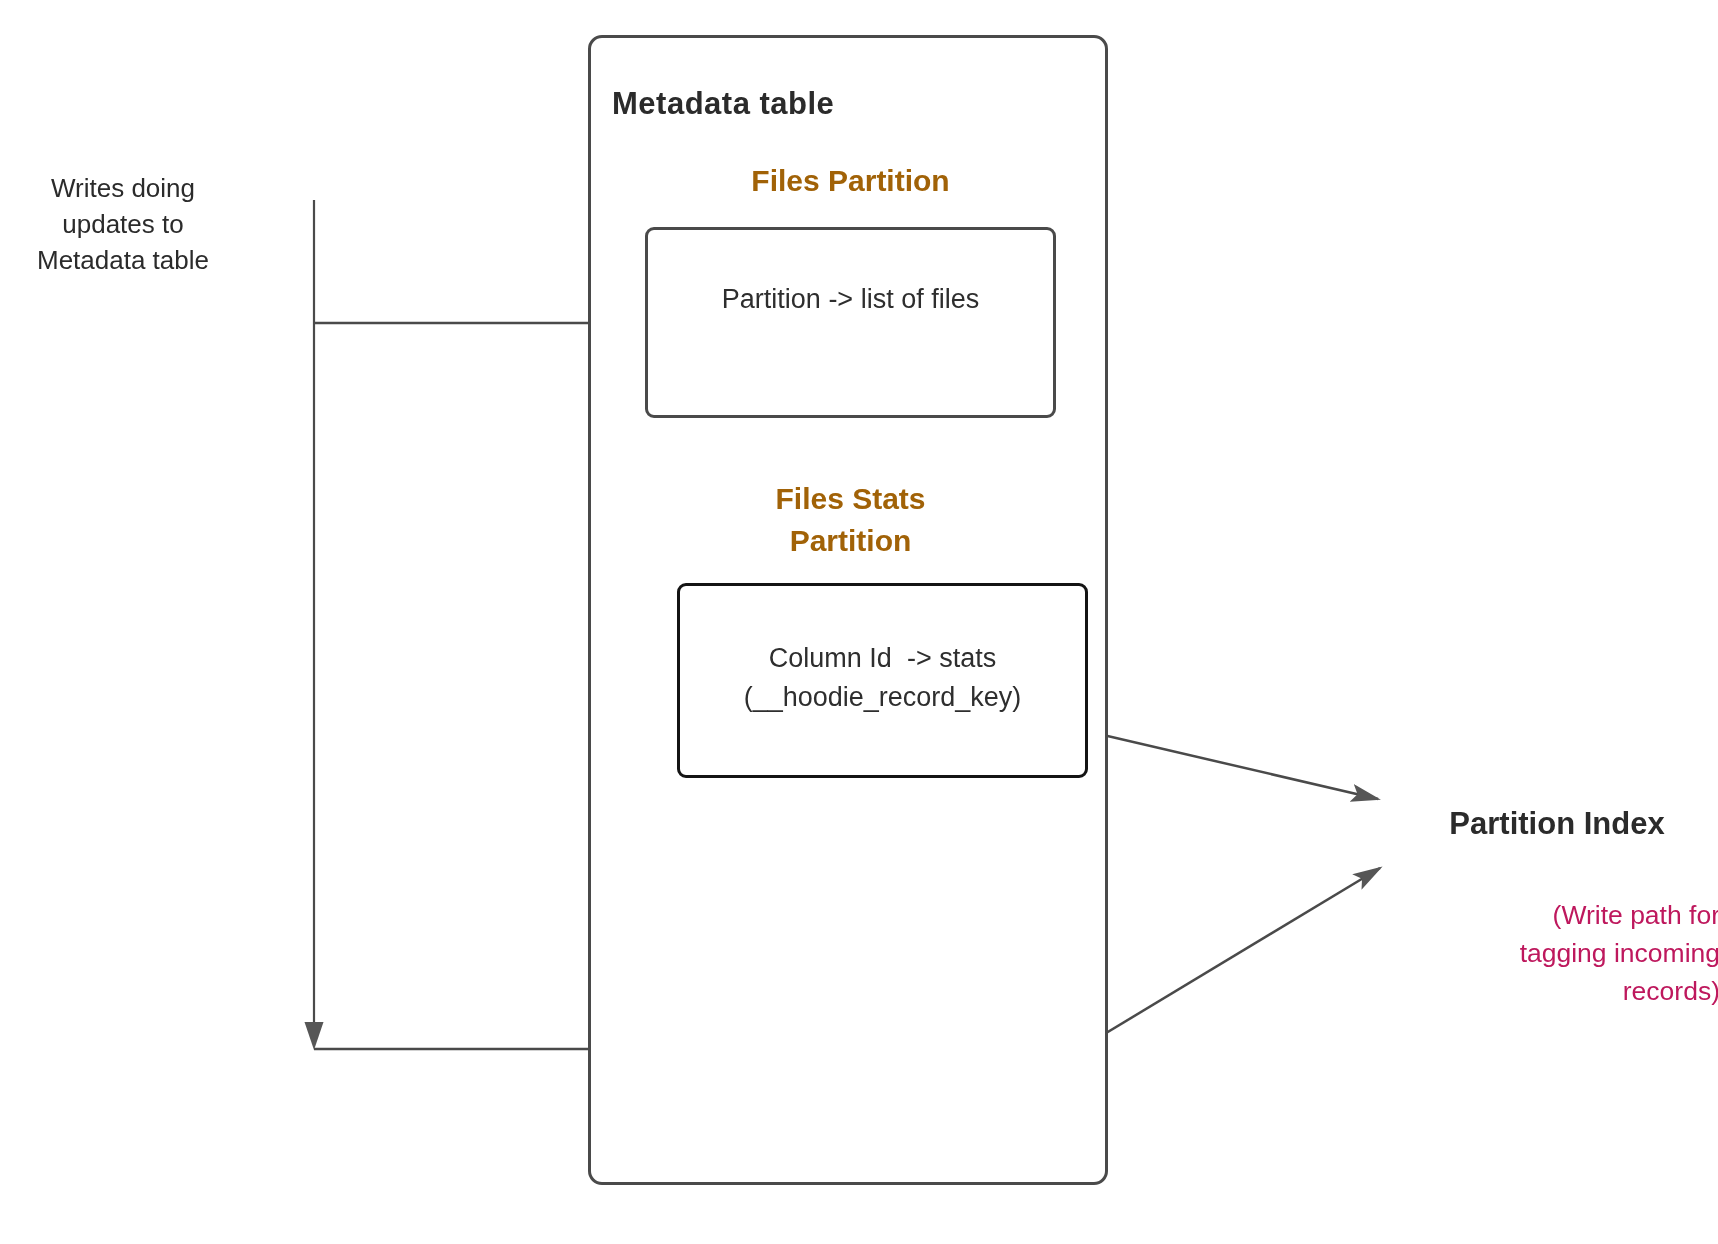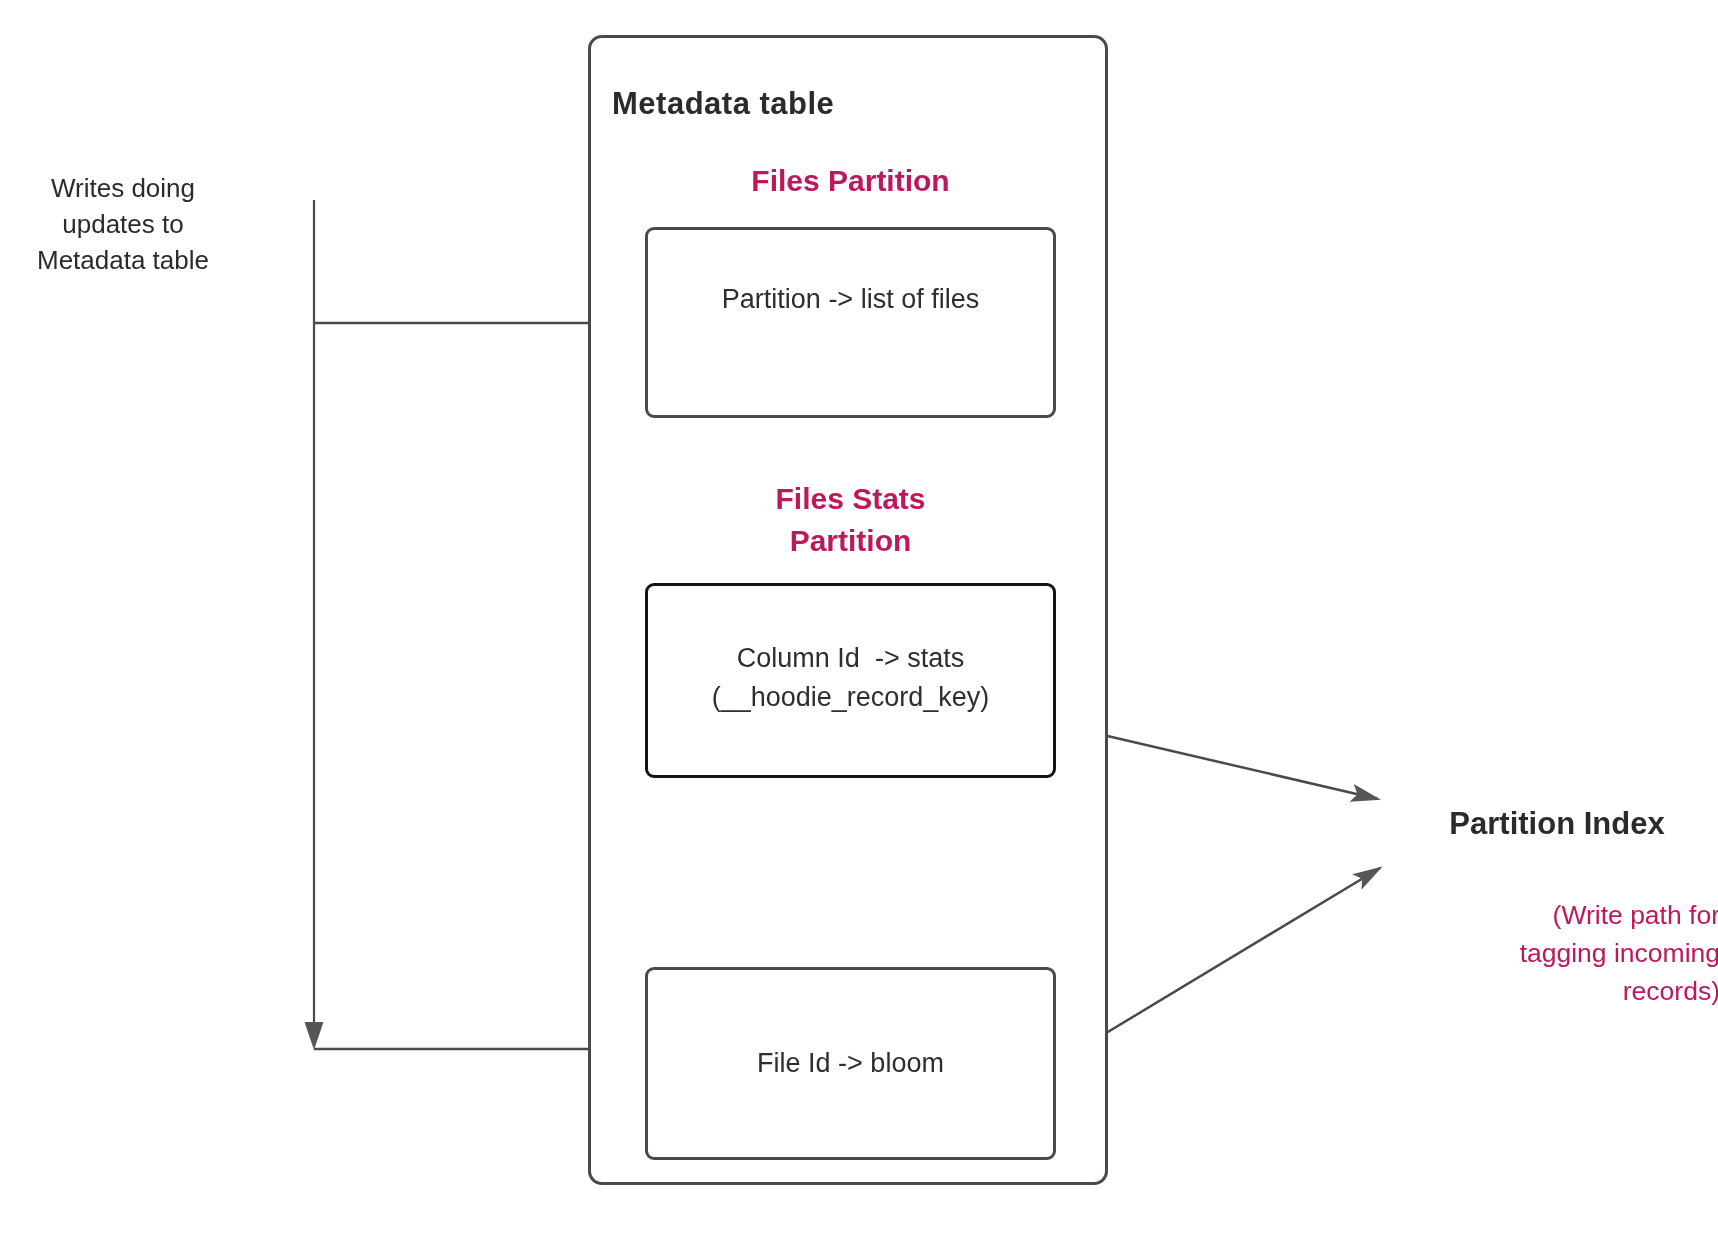--- a/index.html
+++ b/index.html
@@ -41,21 +41,21 @@
     white-space: nowrap;
   }
 
   
   .part-heading {
     left: 645px;
     width: 411px;
     text-align: center;
     font-size: 30px;
     font-weight: bold;
-    color: #be185d;
+    color: #a16207;
     line-height: 42px;
     white-space: nowrap;
   }
   .heading-files { top: 160px; }
   .heading-stats { top: 478px; }
   .heading-bloom { top: 864px; }
 
   
   .part-box {
     left: 645px;
@@ -66,21 +66,21 @@
     box-sizing: border-box;
     display: flex;
     flex-direction: column;
     align-items: center;
     justify-content: center;
     font-size: 27px;
     color: #2e2e2e;
     text-align: right;
   }
   .box-files { top: 227px; height: 191px; padding-bottom: 46px; }
-  .box-stats { top: 583px; height: 195px; border-color: #141414; border-width: 3px; padding-bottom: 6px; line-height: 39px; }
+  .box-stats { top: 583px; height: 195px; border-color: #141414; border-width: 3px; padding-bottom: 6px; line-height: 39px; margin-left: 32px; }
   .box-bloom { top: 967px; height: 193px; }
   .box-line { white-space: pre-wrap; }
 
   
   .left-note {
     left: 10px; top: 170px;
     width: 226px;
     text-align: center;
     font-size: 26px;
     line-height: 36px;
@@ -147,23 +147,20 @@
 
   <div class="abs part-heading heading-stats">
     <div>Files Stats</div>
     <div>Partition</div>
   </div>
   <div class="abs part-box box-stats">
     <div class="box-line">Column Id  -&gt; stats</div>
     <div class="box-line">(__hoodie_record_key)</div>
   </div>
 
-  <div class="abs part-box box-bloom">
-    <div class="box-line">File Id -&gt; bloom</div>
-  </div>
 
   <div class="abs index-title">Partition Index</div>
   <div class="abs index-subtitle">
     <div>(Write path for</div>
     <div>tagging incoming</div>
     <div>records)</div>
   </div>
 
 </div>
 

